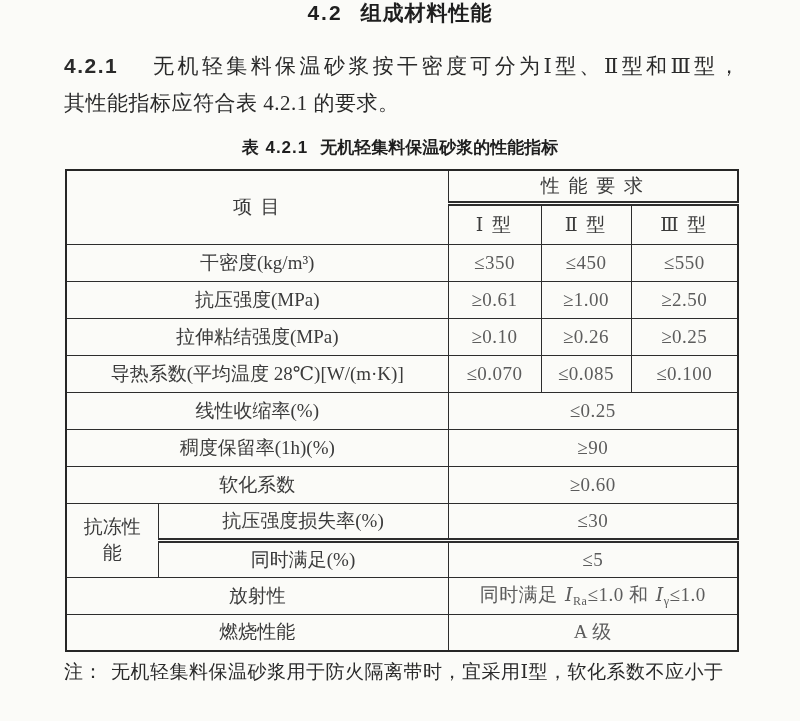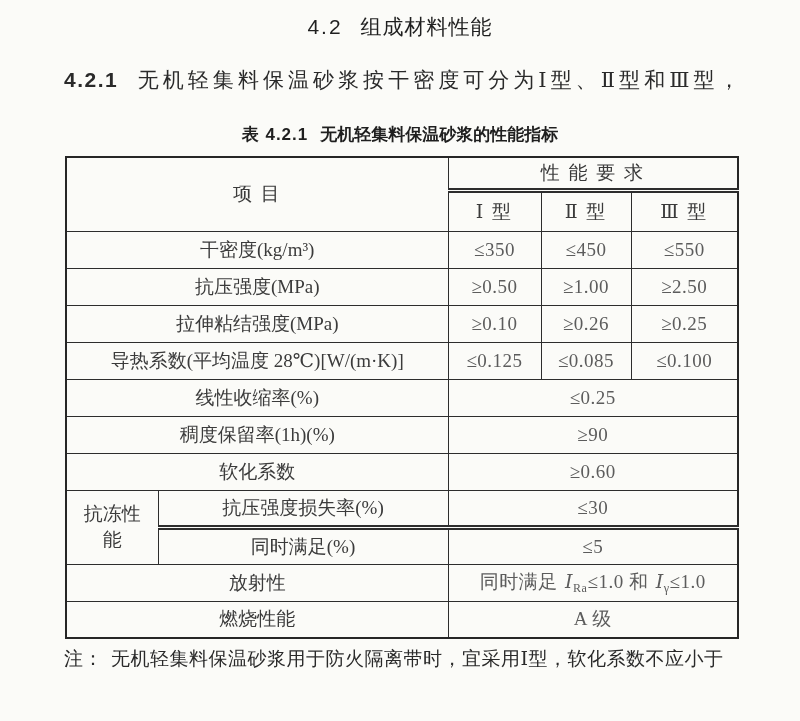--- a/index.html
+++ b/index.html
@@ -4,47 +4,46 @@
 <style>
   * { box-sizing: border-box; margin: 0; padding: 0; }
   html, body {
     width: 800px; height: 721px;
     background: #fbfbf8;
     overflow: hidden;
     font-family: "Liberation Serif", "DejaVu Serif", serif;
     color: #2e2e2e;
   }
   .section-title {
-    padding-top: 14px;
     text-align: center;
     font-family: "Liberation Sans", "DejaVu Sans", sans-serif;
-    font-weight: normal;
+    font-weight: bold;
     font-size: 21px;
     line-height: 26px;
     color: #1f1f1f;
     letter-spacing: 1px;
   }
   .section-title .num { margin-right: 18px; letter-spacing: 2px; }
   .clause {
     margin: 21px 60px 0 64px;
     font-size: 21px;
     line-height: 37px;
     color: #2a2a2a;
     letter-spacing: 0.5px;
   }
   .clause .line1 { text-align: justify; text-align-last: justify; }
   .clause .line2 { text-align: left; }
   .clause .clause-num {
     font-family: "Liberation Sans", "DejaVu Sans", sans-serif;
     font-weight: bold;
-    margin-right: 16px;
+    margin-right: 32px;
     letter-spacing: 1.5px;
   }
   .table-caption {
-    margin-top: 25px;
+    margin-top: 15px;
     text-align: center;
     font-family: "Liberation Sans", "DejaVu Sans", sans-serif;
     font-weight: bold;
     font-size: 17px;
     line-height: 22px;
     color: #1f1f1f;
   }
   .table-caption .cap-num { margin-right: 12px; letter-spacing: 1px; }
   table.perf {
     margin: 10px 0 0 65px;
@@ -88,20 +87,21 @@
 </style>
 </head>
 <body>
 
 <div class="section-title">
   <span class="num">4.2</span><span>组成材料性能</span>
 </div>
 
 <div class="clause">
   <div class="line1"><span class="clause-num">4.2.1</span><span>无机轻集料保温砂浆按干密度可分为Ⅰ型、Ⅱ型和Ⅲ型，</span></div>
+  <div class="line2"><span>其性能指标应符合表 4.2.1 的要求。</span></div>
 </div>
 
 <div class="table-caption">
   <span class="cap-num">表 4.2.1</span><span>无机轻集料保温砂浆的性能指标</span>
 </div>
 
 <table class="perf">
   <colgroup>
     <col style="width:92px">
       <col style="width:290px">
@@ -121,33 +121,33 @@
   </tr>
 
   <tr class="data-row">
     <td class="lbl" colspan="2">干密度(kg/m³)</td>
     <td class="val">≤350</td>
     <td class="val">≤450</td>
     <td class="val">≤550</td>
   </tr>
   <tr class="data-row">
     <td class="lbl" colspan="2">抗压强度(MPa)</td>
-    <td class="val">≥0.50</td>
+    <td class="val">≥0.61</td>
     <td class="val">≥1.00</td>
     <td class="val">≥2.50</td>
   </tr>
   <tr class="data-row">
     <td class="lbl" colspan="2">拉伸粘结强度(MPa)</td>
     <td class="val">≥0.10</td>
     <td class="val">≥0.26</td>
     <td class="val">≥0.25</td>
   </tr>
   <tr class="data-row">
     <td class="lbl" colspan="2">导热系数(平均温度 28℃)[W/(m·K)]</td>
-    <td class="val">≤0.125</td>
+    <td class="val">≤0.070</td>
     <td class="val">≤0.085</td>
     <td class="val">≤0.100</td>
   </tr>
 
   <tr class="data-row">
     <td class="lbl" colspan="2">线性收缩率(%)</td>
     <td class="val" colspan="3">≤0.25</td>
   </tr>
   <tr class="data-row">
     <td class="lbl" colspan="2">稠度保留率(1h)(%)</td>

